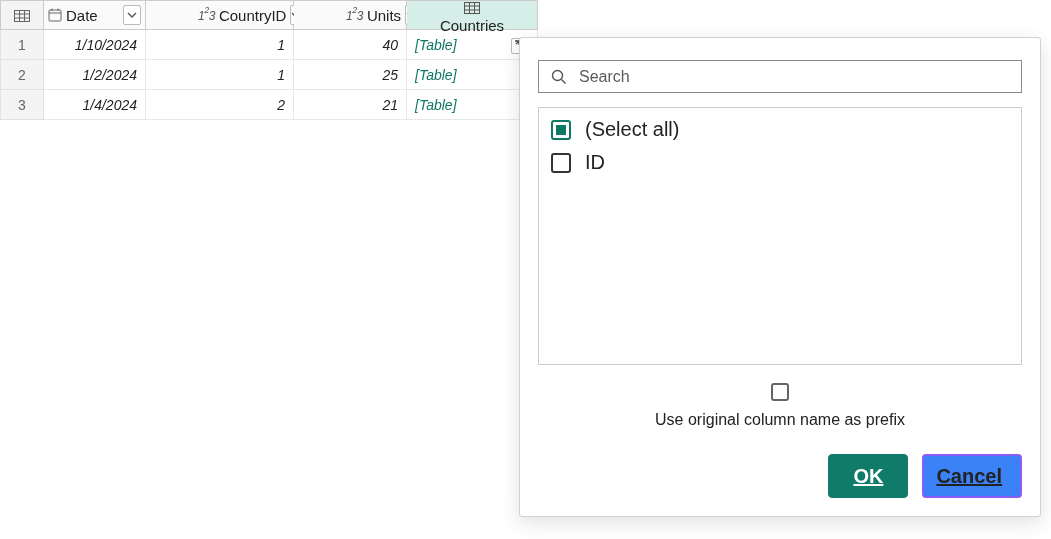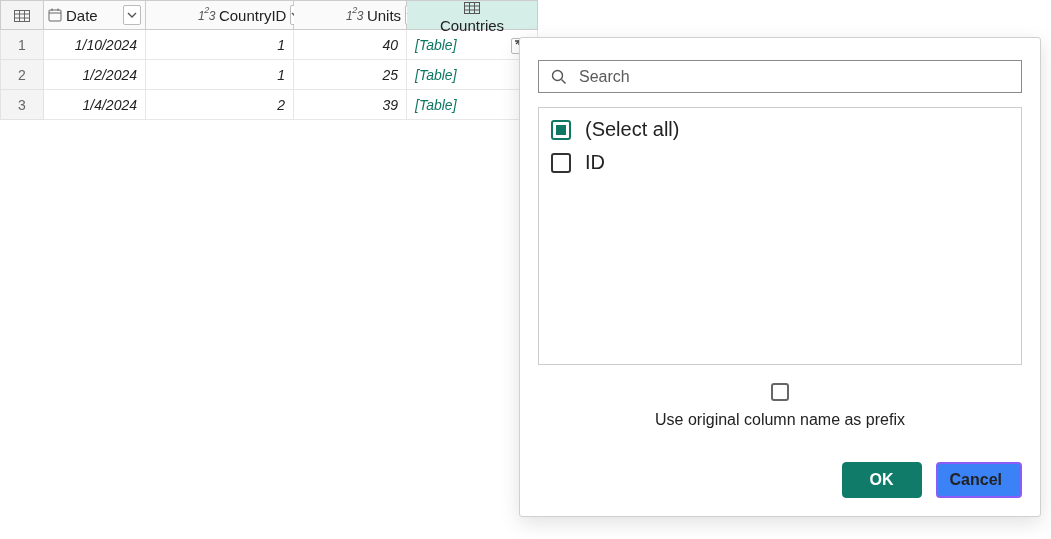--- a/index.html
+++ b/index.html
@@ -153,26 +153,27 @@
   .prefix-chk {
     width:18px; height:18px;
     border:2px solid #666; border-radius:3px;
   }
   .footer {
     margin-top:auto;
     padding-top:24px;
     display:flex; justify-content:flex-end; gap:14px;
   }
   .btn {
-    height:36px; min-width:80px;
+    height:44px; min-width:80px;
     border-radius:4px;
-    font-size:16px; font-weight:600;
+    font-size:20px; font-weight:600;
     display:flex; align-items:center; justify-content:center;
     padding:0 18px;
     cursor:pointer;
+    text-decoration:underline;
   }
   .btn.primary { background:#0f7b68; color:#fff; border:1px solid #0f7b68; }
   .btn.secondary { background:#3b82f6; color:#222; border:2px solid #8b5cf6;padding-left:12px; }
 </style>
 </head>
 <body>
 
 <div class="grid">
   <div class="hdr-row">
     <div class="corner">
@@ -257,21 +258,21 @@
     <div class="gutter">2</div>
     <div class="cell date w-date">1/2/2024</div>
     <div class="cell num w-cid">1</div>
     <div class="cell num w-units">25</div>
     <div class="cell link w-ctry">[Table]</div>
   </div>
   <div class="row">
     <div class="gutter">3</div>
     <div class="cell date w-date">1/4/2024</div>
     <div class="cell num w-cid">2</div>
-    <div class="cell num w-units">39</div>
+    <div class="cell num w-units">21</div>
     <div class="cell link w-ctry">[Table]</div>
   </div>
 </div>
 
 <div class="popup">
   <div class="search">
     <svg viewBox="0 0 16 16" width="16" height="16">
       <circle cx="6.5" cy="6.5" r="5" fill="none" stroke="#555" stroke-width="1.4"></circle>
       <line x1="10.5" y1="10.5" x2="14.5" y2="14.5" stroke="#555" stroke-width="1.4"></line>
     </svg>

